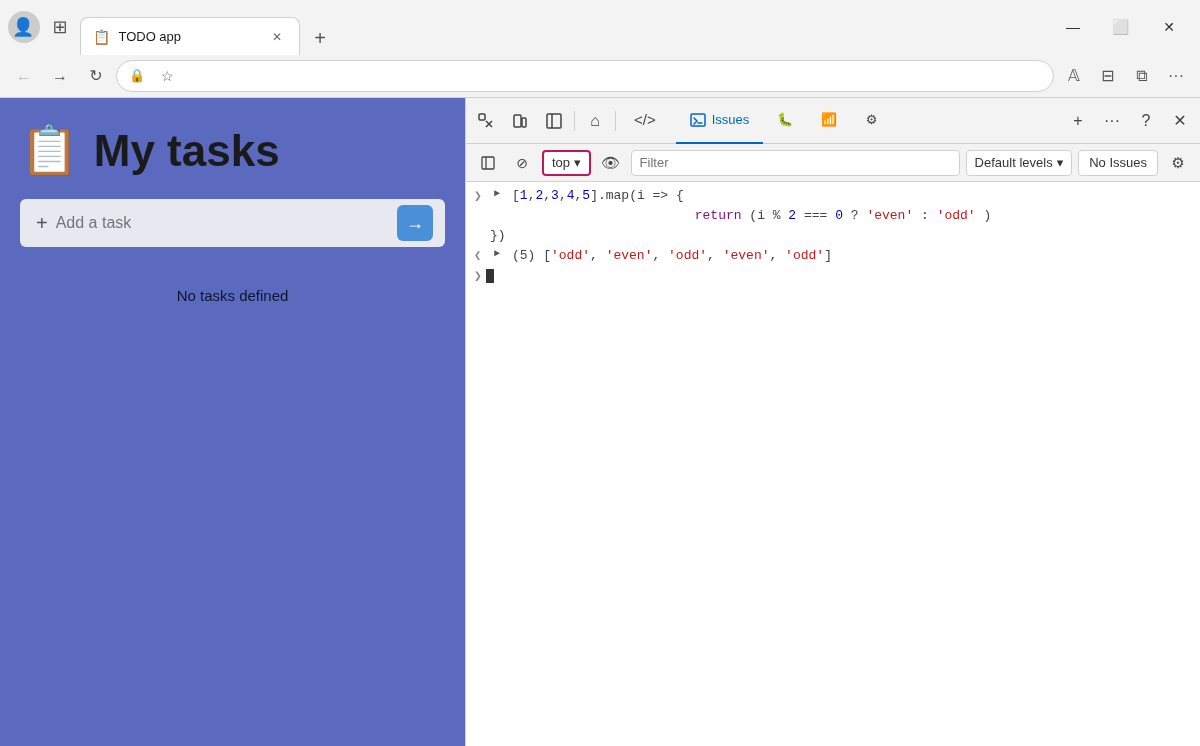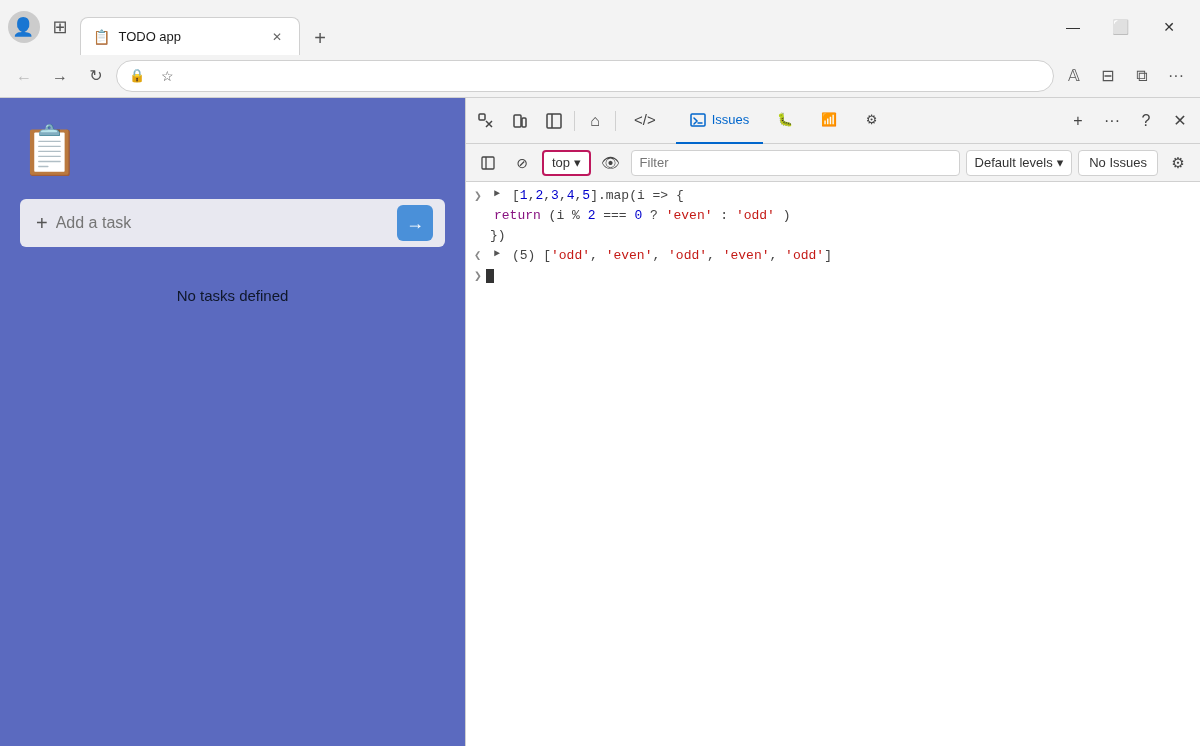--- a/index.html
+++ b/index.html
@@ -140,20 +140,21 @@
           <span>···</span>
         </div>
     </div>
   </div>
 
   <div class="main-area">
 
     <div class="todo-app">
       <div class="todo-header">
         <span class="todo-icon">📋</span>
+        <span class="todo-title">My tasks</span>
       </div>
       <div class="todo-input-row">
         <span class="todo-plus">+</span>
         <input class="todo-input" type="text" placeholder="Add a task" style="">
         <div class="todo-submit">
           <span>→</span>
         </div>
       </div>
       <div class="todo-empty">No tasks defined</div>
     </div>
@@ -254,21 +255,21 @@
       <div class="console-output">
 
         <div class="console-line">
           <span class="console-prompt" style="color:#888;">❯</span>
           <span class="console-arrow" style="color:#555; font-size:10px;">►</span>
           <span>
             <span class="c-gray">[</span><span class="c-blue">1</span><span class="c-gray">,</span><span class="c-blue">2</span><span class="c-gray">,</span><span class="c-blue">3</span><span class="c-gray">,</span><span class="c-blue">4</span><span class="c-gray">,</span><span class="c-blue">5</span><span class="c-gray">].map(i =&gt; {</span>
           </span>
         </div>
 
-        <div class="console-line" style="padding-left: 28px;">
+        <div class="console-line" style="padding-left: 28px; justify-content: center;">
           <span>
             <span class="c-purple">return</span><span class="c-gray"> (i % </span><span class="c-blue">2</span><span class="c-gray"> === </span><span class="c-blue">0</span><span class="c-gray"> ? </span><span class="c-red">'even'</span><span class="c-gray"> : </span><span class="c-red">'odd'</span><span class="c-gray"> )</span>
           </span>
         </div>
 
         <div class="console-line" style="padding-left: 24px;">
           <span>
             <span class="c-gray">})</span>
           </span>
         </div>

